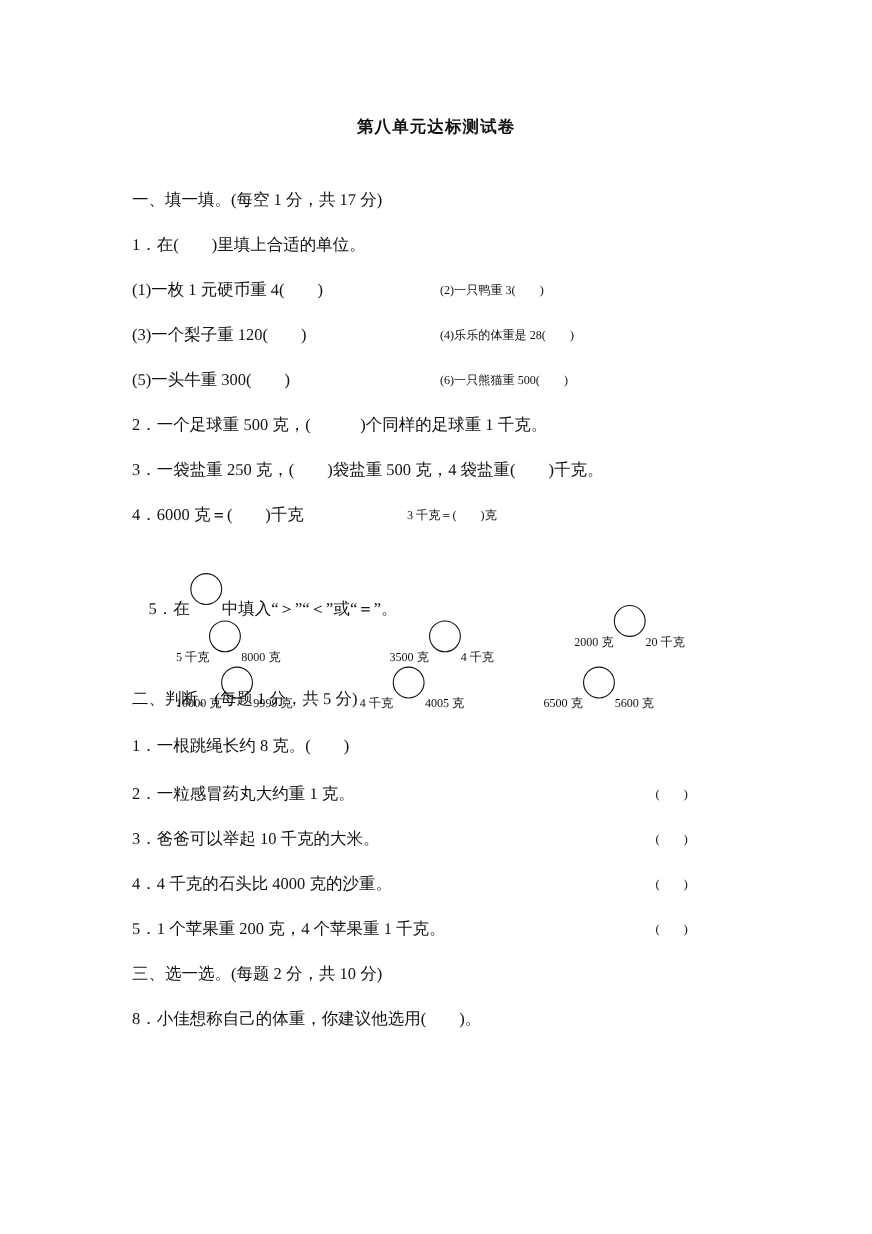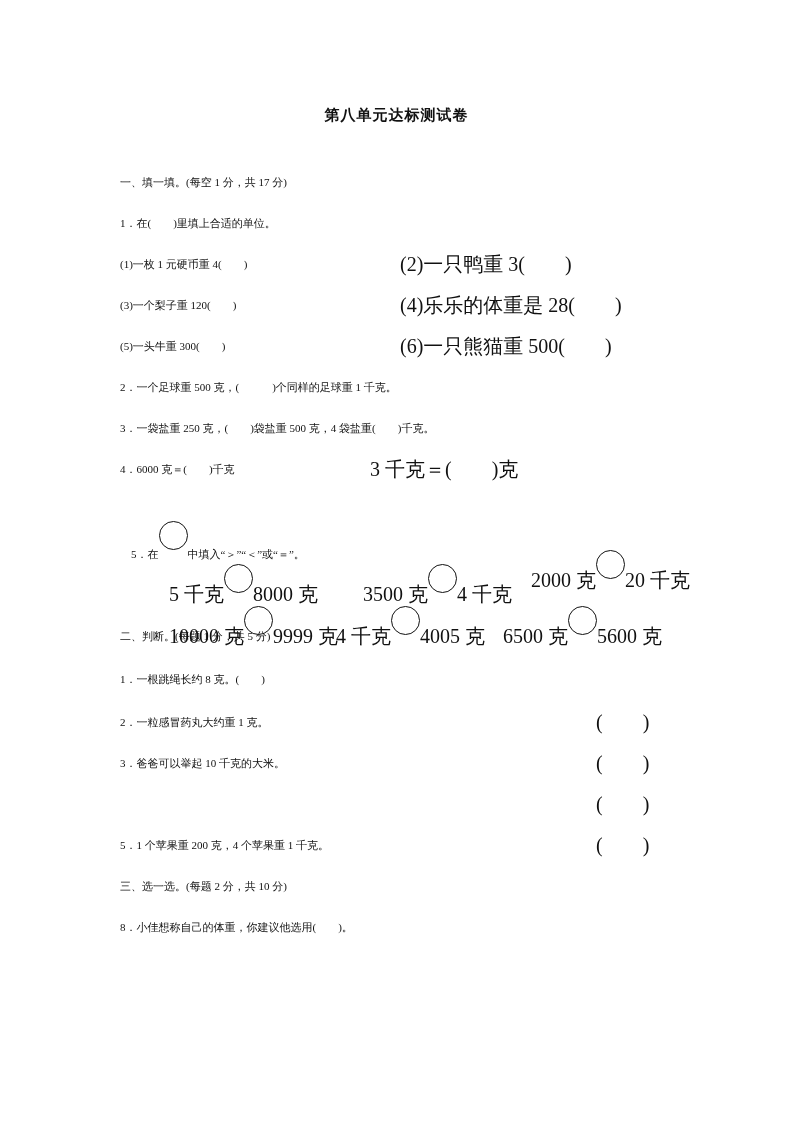--- a/index.html
+++ b/index.html
@@ -8,23 +8,23 @@
       font-family: "Liberation Serif", "DejaVu Serif", serif;
       color: #111111;
     }
     .page { position: absolute; left: 0; top: 0; width: 793px; height: 847px; }
     .title {
       position: absolute; left: 0; width: 793px; top: 106px; text-align: center;
       font-family: "DejaVu Sans", sans-serif; font-weight: bold; font-size: 15px;
       letter-spacing: 1px;
     }
     .line {
-      position: absolute; left: 120px; font-size: 11px; white-space: pre; line-height: 20px;
+      position: absolute; left: 120px; font-size: 15px; white-space: pre; line-height: 20px;
     }
-    .abs { position: absolute; font-size: 20px; white-space: pre; line-height: 20px; }
+    .abs { position: absolute; font-size: 11px; white-space: pre; line-height: 20px; }
     .circle {
       display: inline-block; width: 29px; height: 29px; border: 1px solid #111;
       border-radius: 50%; vertical-align: 2px; margin: 0 0px; box-sizing: border-box;
       position: relative; top: -6px;
     }
   </style>
 </head>
 <body>
 
 <div class="page">
@@ -75,20 +75,21 @@
 
   <div class="line" style="top:626px;">二、判断。(每题 1 分，共 5 分)</div>
   <div class="line" style="top:669px;">1．一根跳绳长约 8 克。(　　)</div>
 
   <div class="line" style="top:712px;">2．一粒感冒药丸大约重 1 克。</div>
   <div class="abs" style="top:712px; left:596px;">(　　)</div>
 
   <div class="line" style="top:753px;">3．爸爸可以举起 10 千克的大米。</div>
   <div class="abs" style="top:753px; left:596px;">(　　)</div>
 
+  <div class="line" style="top:794px;">4．4 千克的石头比 4000 克的沙重。</div>
   <div class="abs" style="top:794px; left:596px;">(　　)</div>
 
   <div class="line" style="top:835px;">5．1 个苹果重 200 克，4 个苹果重 1 千克。</div>
   <div class="abs" style="top:835px; left:596px;">(　　)</div>
 
   <div class="line" style="top:876px;">三、选一选。(每题 2 分，共 10 分)</div>
   <div class="line" style="top:917px;">8．小佳想称自己的体重，你建议他选用(　　)。</div>
 
 </div>
 

